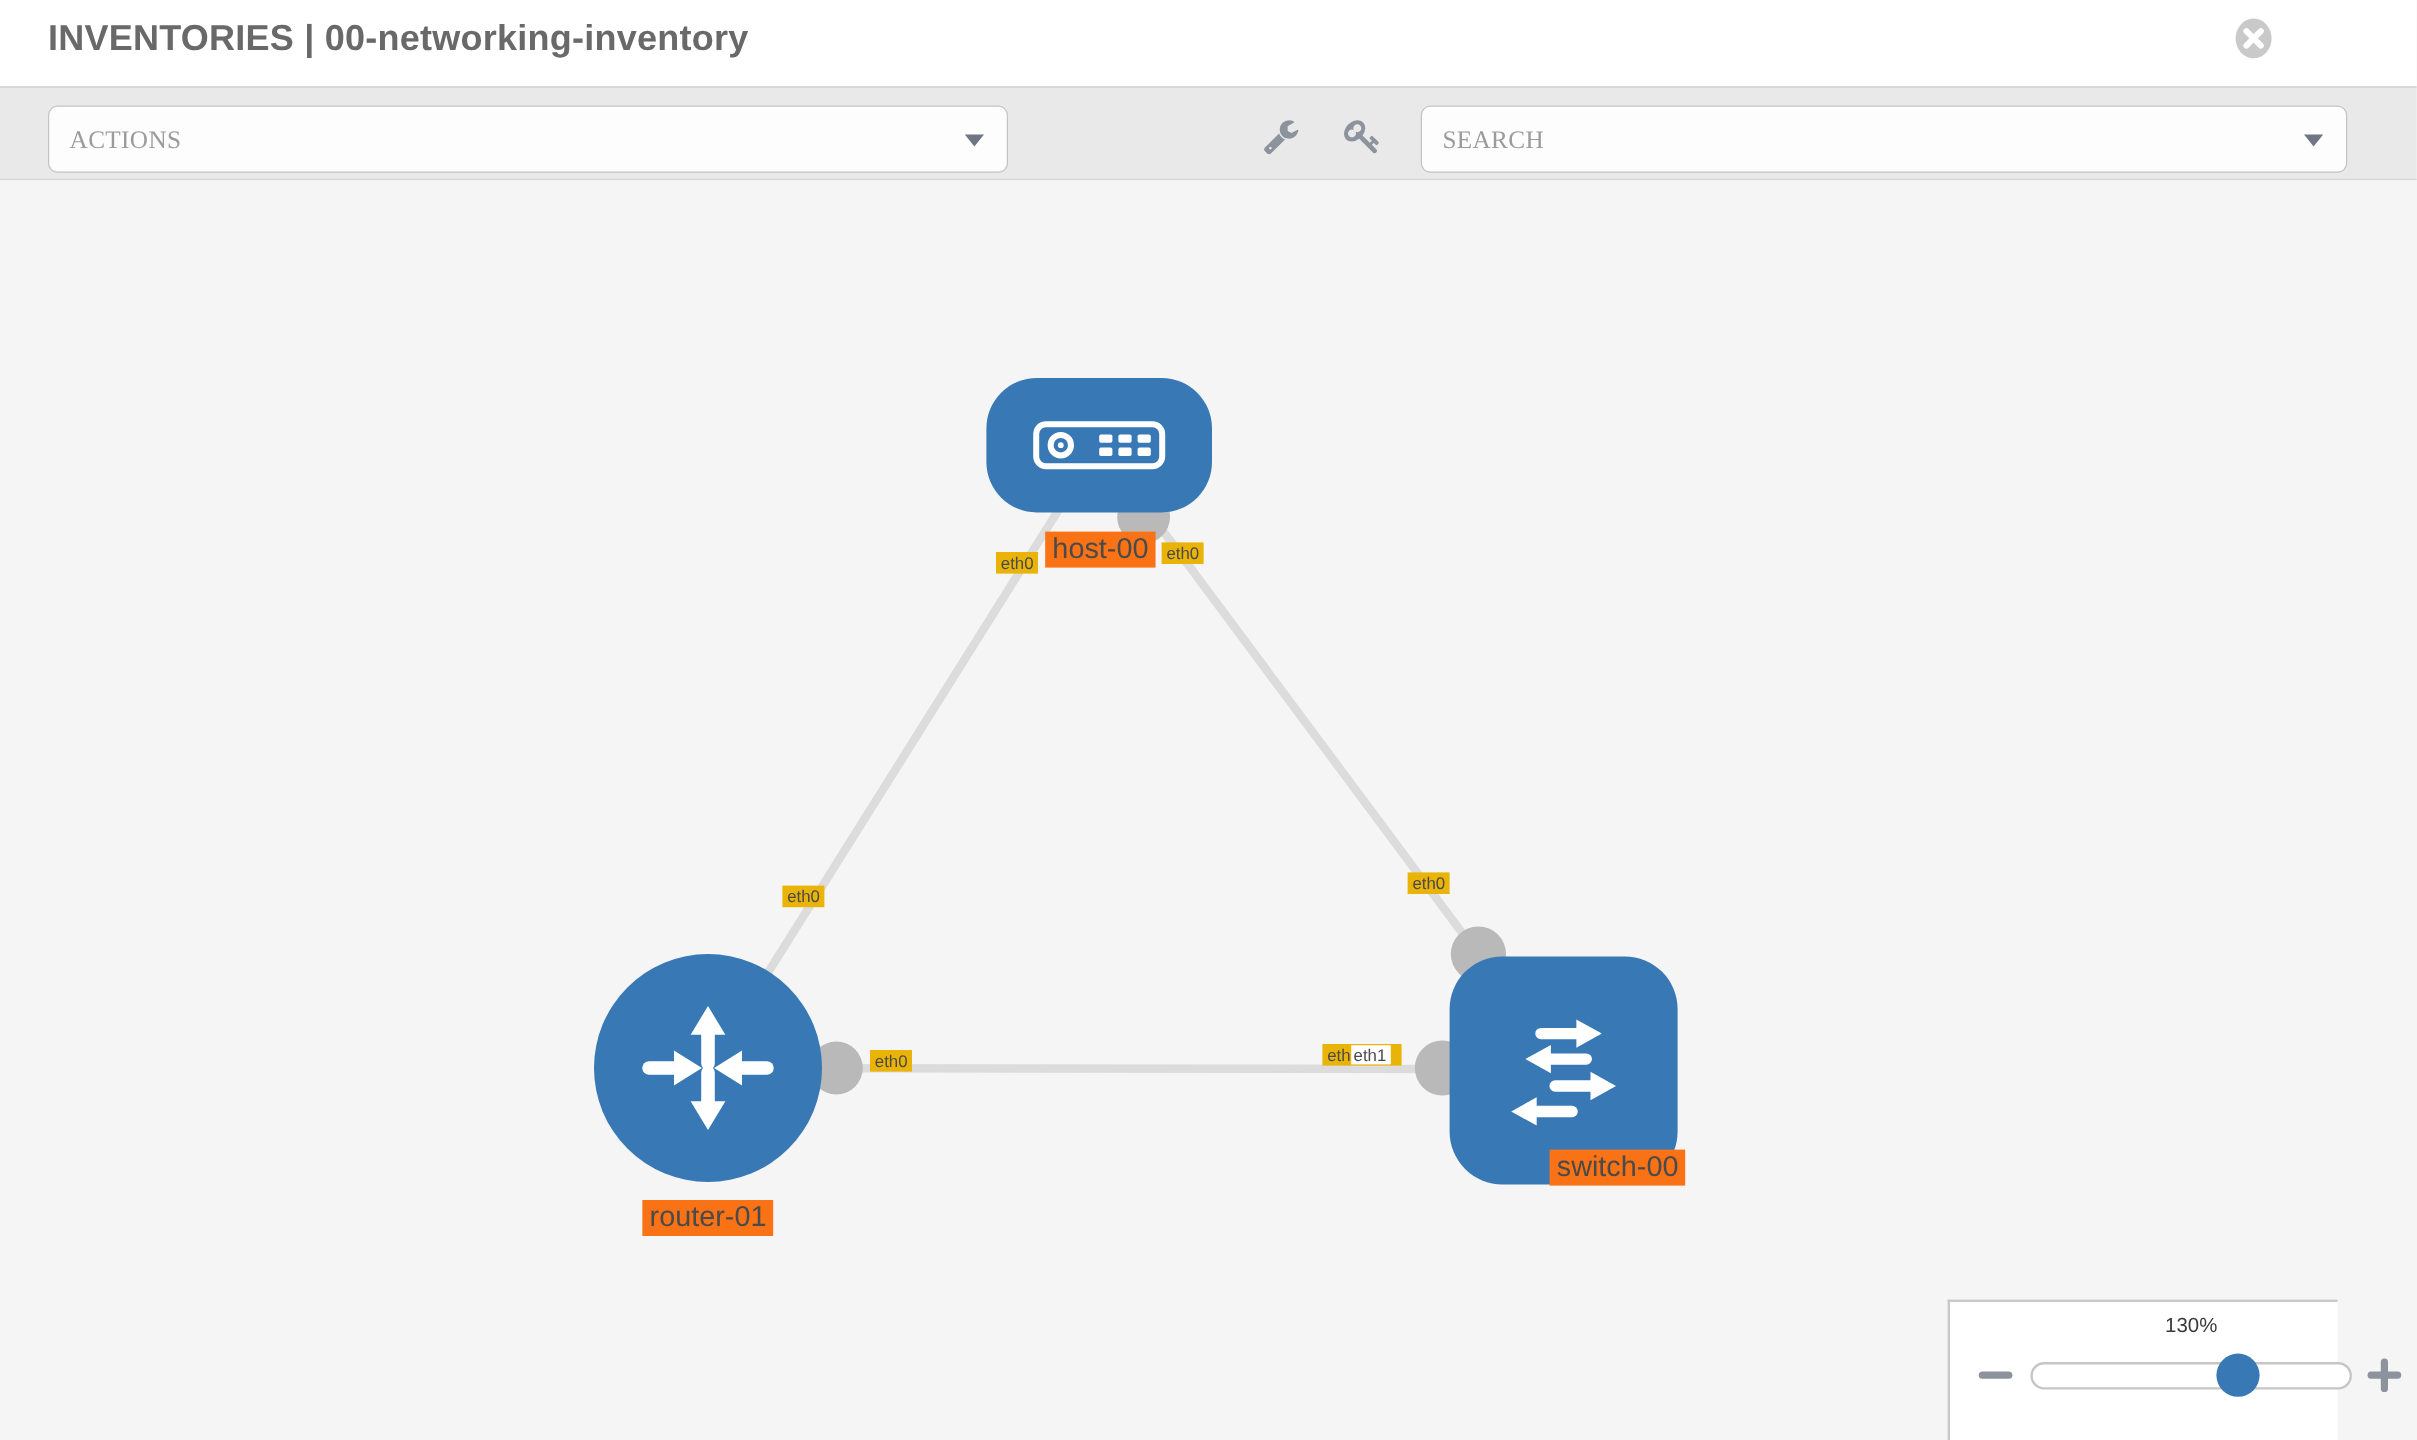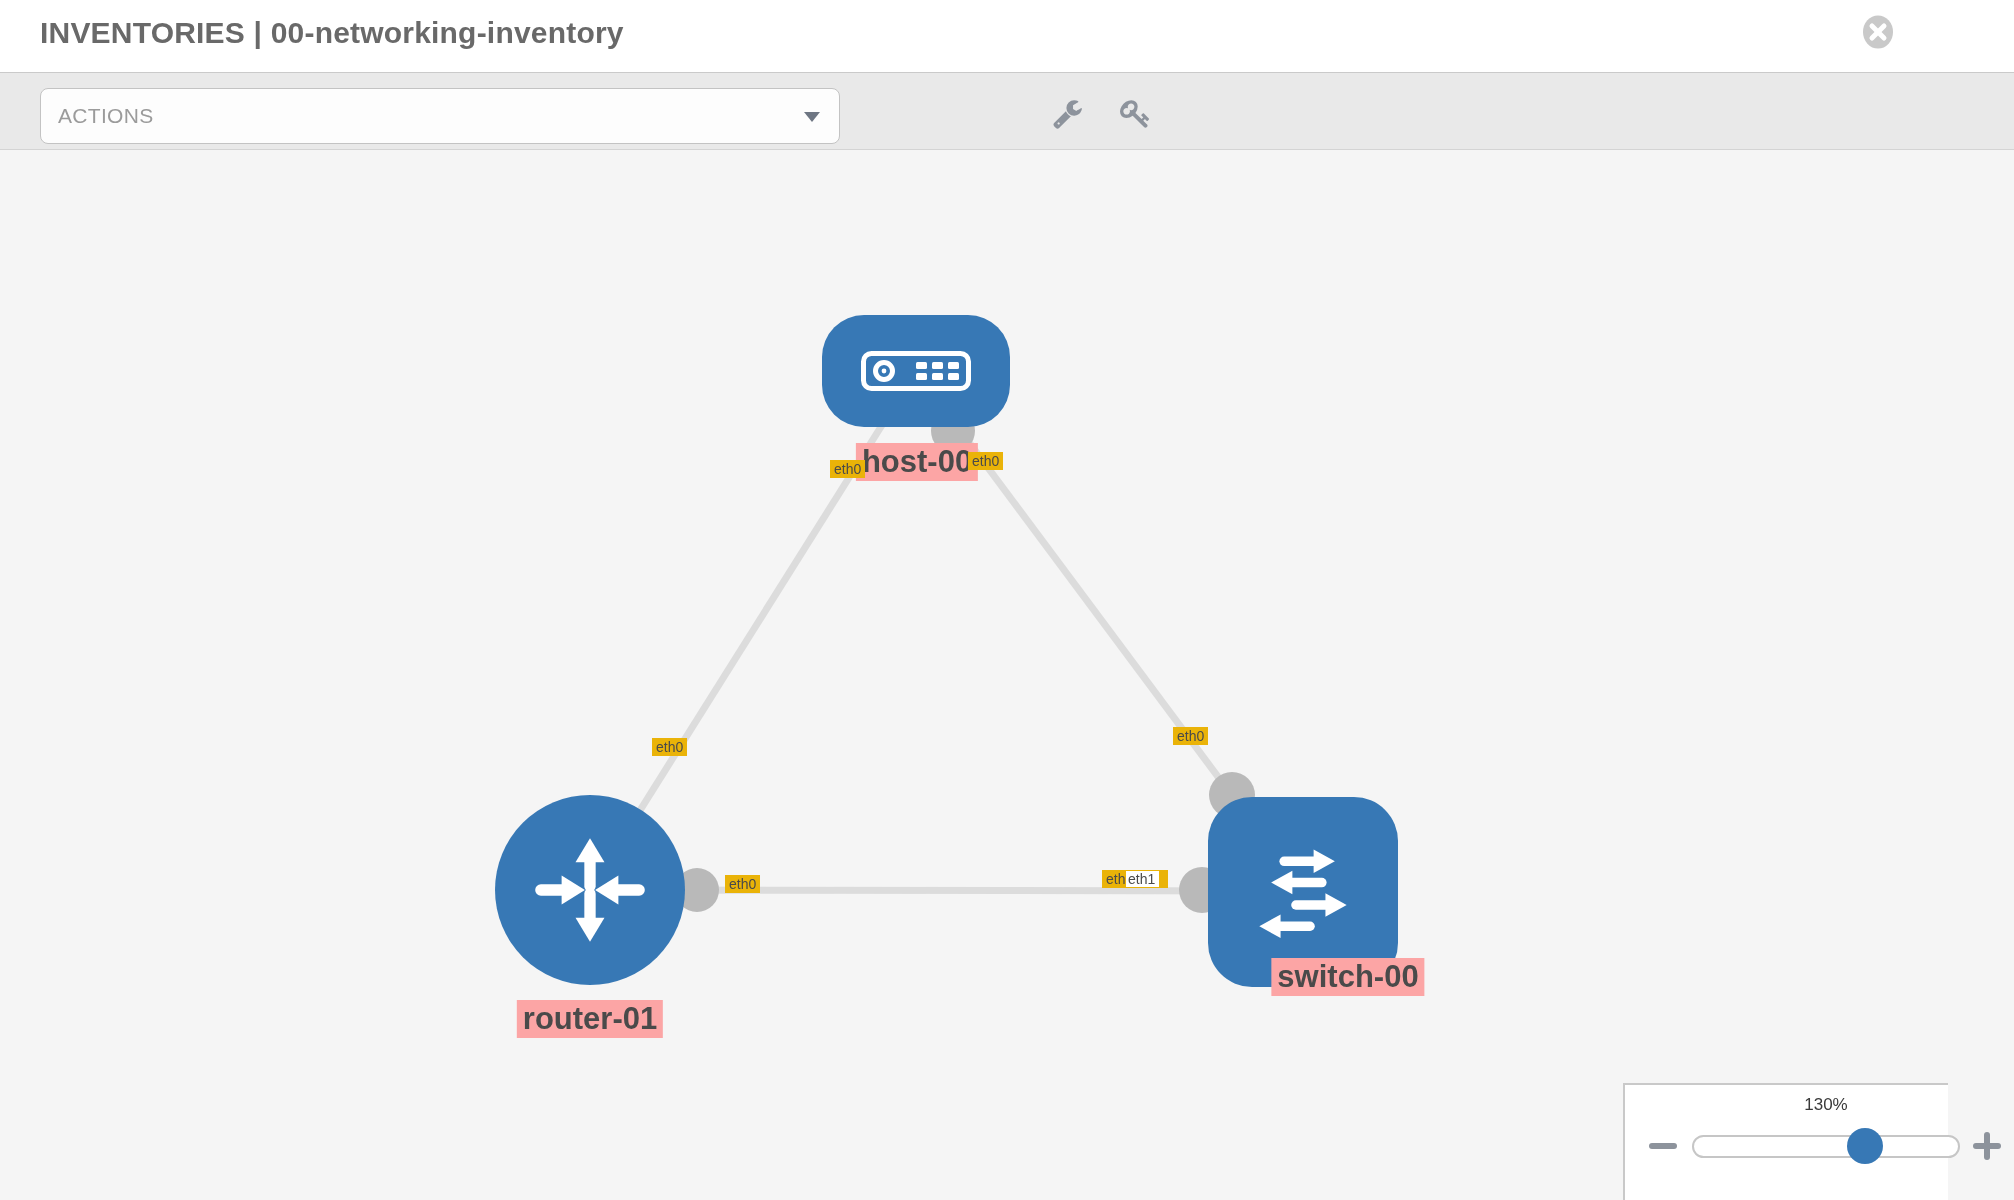--- a/index.html
+++ b/index.html
@@ -23,20 +23,21 @@
     position: absolute; left: 1860px; top: 15px; width: 36px; height: 36px;
     border: none; background: transparent; cursor: pointer; padding: 0;
   }
 
   
   .toolbar {
     position: absolute; left: 0; top: 72px; width: 2014px; height: 78px;
     background: #e9e9e9;
     border-top: 1px solid #cacaca;
     border-bottom: 1px solid #d4d4d4;
+    font-family: Liberation Serif, serif;
   }
   .select-box {
     position: absolute; top: 15px; height: 56px;
     background: #fdfdfd; border: 1px solid #c3c3c3; border-radius: 8px;
     display: flex; align-items: center; cursor: pointer;
   }
   .select-box .ph {
     font-size: 21px; color: #9b9b9b; padding-left: 17px; letter-spacing: 0.3px;
   }
   .caret {
@@ -61,22 +62,22 @@
   .node {
     position: absolute; z-index: 2; background: #3778b5;
     display: flex; align-items: center; justify-content: center; cursor: pointer;
   }
   .node-host   { left: 822px;  top: 165px; width: 188px; height: 112px; border-radius: 42px; }
   .node-router { left: 495px;  top: 645px; width: 190px; height: 190px; border-radius: 50%; }
   .node-switch { left: 1208px; top: 647px; width: 190px; height: 190px; border-radius: 44px; }
 
   .node-label {
     position: absolute; z-index: 3; transform: translateX(-50%);
-    background: #fca5a5; color: #4a4a4a; font-size: 31px;
-    padding: 1px 6px; white-space: nowrap; font-weight: bold;
+    background: #f97316; color: #4a4a4a; font-size: 24px;
+    padding: 1px 6px; white-space: nowrap;
   }
   .edge-label {
     position: absolute; z-index: 3;
     background: #eab308; color: #4a4a4a; font-size: 14px;
     padding: 1px 4px; white-space: nowrap;
   }
   .overlap-wrap { padding: 1px 0 1px 4px; }
   .overlap-wrap .over {
     position: absolute; left: 24px; top: 1px;
     background: #ffffff; padding: 0 4px 0 2px;
@@ -135,20 +136,24 @@
       <path fill="#8d939c" d="M448 1472q0-26-19-45t-45-19-45 19-19 45 19 45 45 19 45-19 19-45zm644-420l-682 682q-37 37-90 37-52 0-91-37l-106-108q-38-36-38-90 0-53 38-91l681-681q39 98 114.5 173.5t173.5 114.5zm634-435q0 39-23 106-47 134-164.5 217.5t-258.5 83.5q-185 0-316.5-131.5t-131.5-316.5 131.5-316.5 316.5-131.5q58 0 121.5 16.5t107.5 46.5q16 11 16 28t-16 28l-293 169v224l193 107q5-3 79-48.5t135.5-81 70.5-35.5q15 0 23.5 10t8.5 25z"></path>
     </svg>
   </button>
 
   <button class="tool-btn" style="left:1117px;">
     <svg width="31" height="31" viewBox="0 0 1792 1792">
       <path fill="#8d939c" d="M832 512q0-80-56-136t-136-56-136 56-56 136q0 42 19 83-41-19-83-19-80 0-136 56t-56 136 56 136 136 56 136-56 56-136q0-42-19-83 41 19 83 19 80 0 136-56t56-136zm851 704q0 17-49 66t-66 49q-9 0-28.5-16t-36.5-33-38.5-40-24.5-26l-96 96 220 220q28 28 28 68 0 42-39 81t-81 39q-40 0-68-28l-671-671q-176 131-365 131-163 0-265.5-102.5t-102.5-265.5q0-160 95-313t248-248 313-95q163 0 265.5 102.5t102.5 265.5q0 189-131 365l355 355 96-96q-3-3-26-24.5t-40-38.5-33-36.5-16-28.5q0-17 49-66t66-49q13 0 23 10 6 6 46 44.5t82 79.5 86.5 86 73 78 28.5 41z"></path>
     </svg>
   </button>
 
+  <div class="select-box" style="left:1184px; width:772px;">
+    <span class="ph">SEARCH</span>
+    <span class="caret"></span>
+  </div>
 </div>
 
 <div class="canvas">
 
   <svg class="graph-svg" width="2014" height="1050" viewBox="0 0 2014 1050">
     <line x1="916" y1="221" x2="590" y2="740" stroke="#dcdcdc" stroke-width="7"></line>
     <line x1="916" y1="221" x2="1303" y2="741" stroke="#dcdcdc" stroke-width="7"></line>
     <line x1="590" y1="740" x2="1303" y2="741" stroke="#dcdcdc" stroke-width="7"></line>
     <circle cx="953" cy="281" r="22" fill="#b9b9b9"></circle>
     <circle cx="697" cy="740" r="22" fill="#b9b9b9"></circle>

